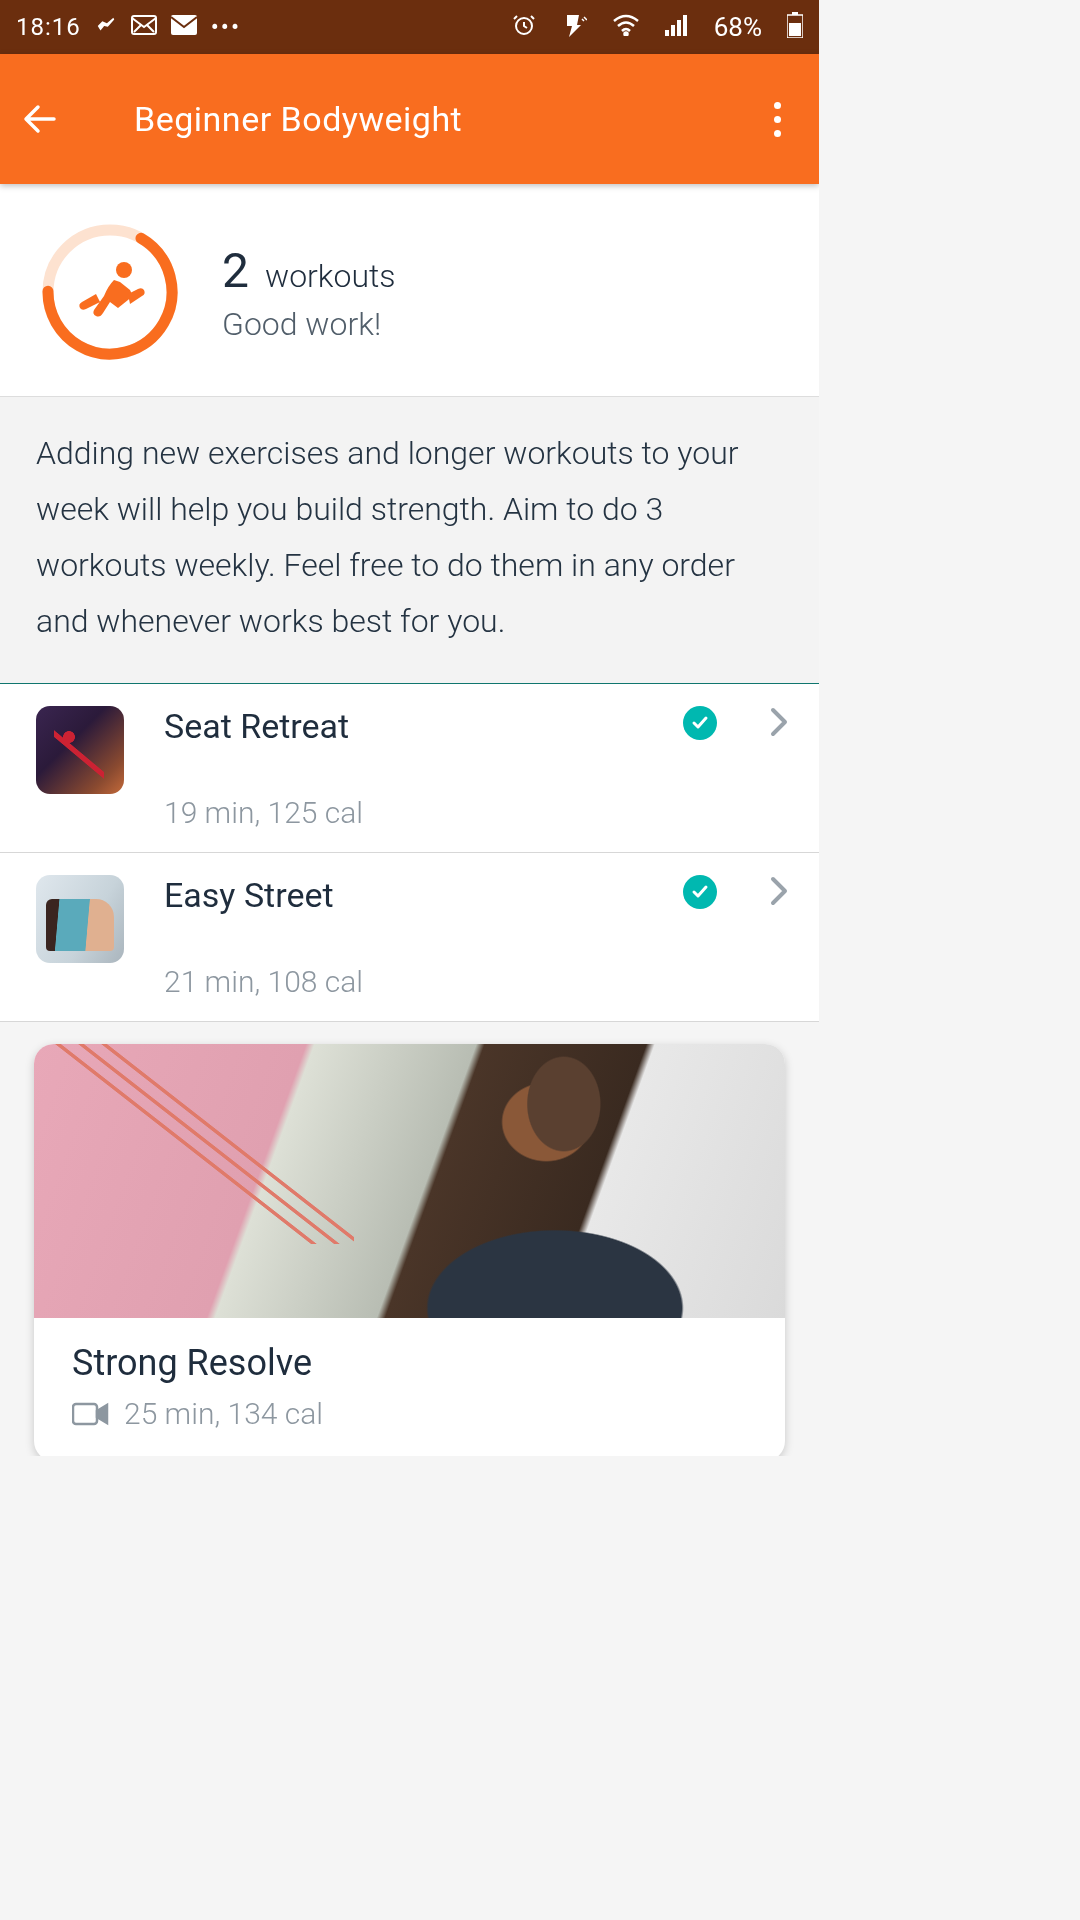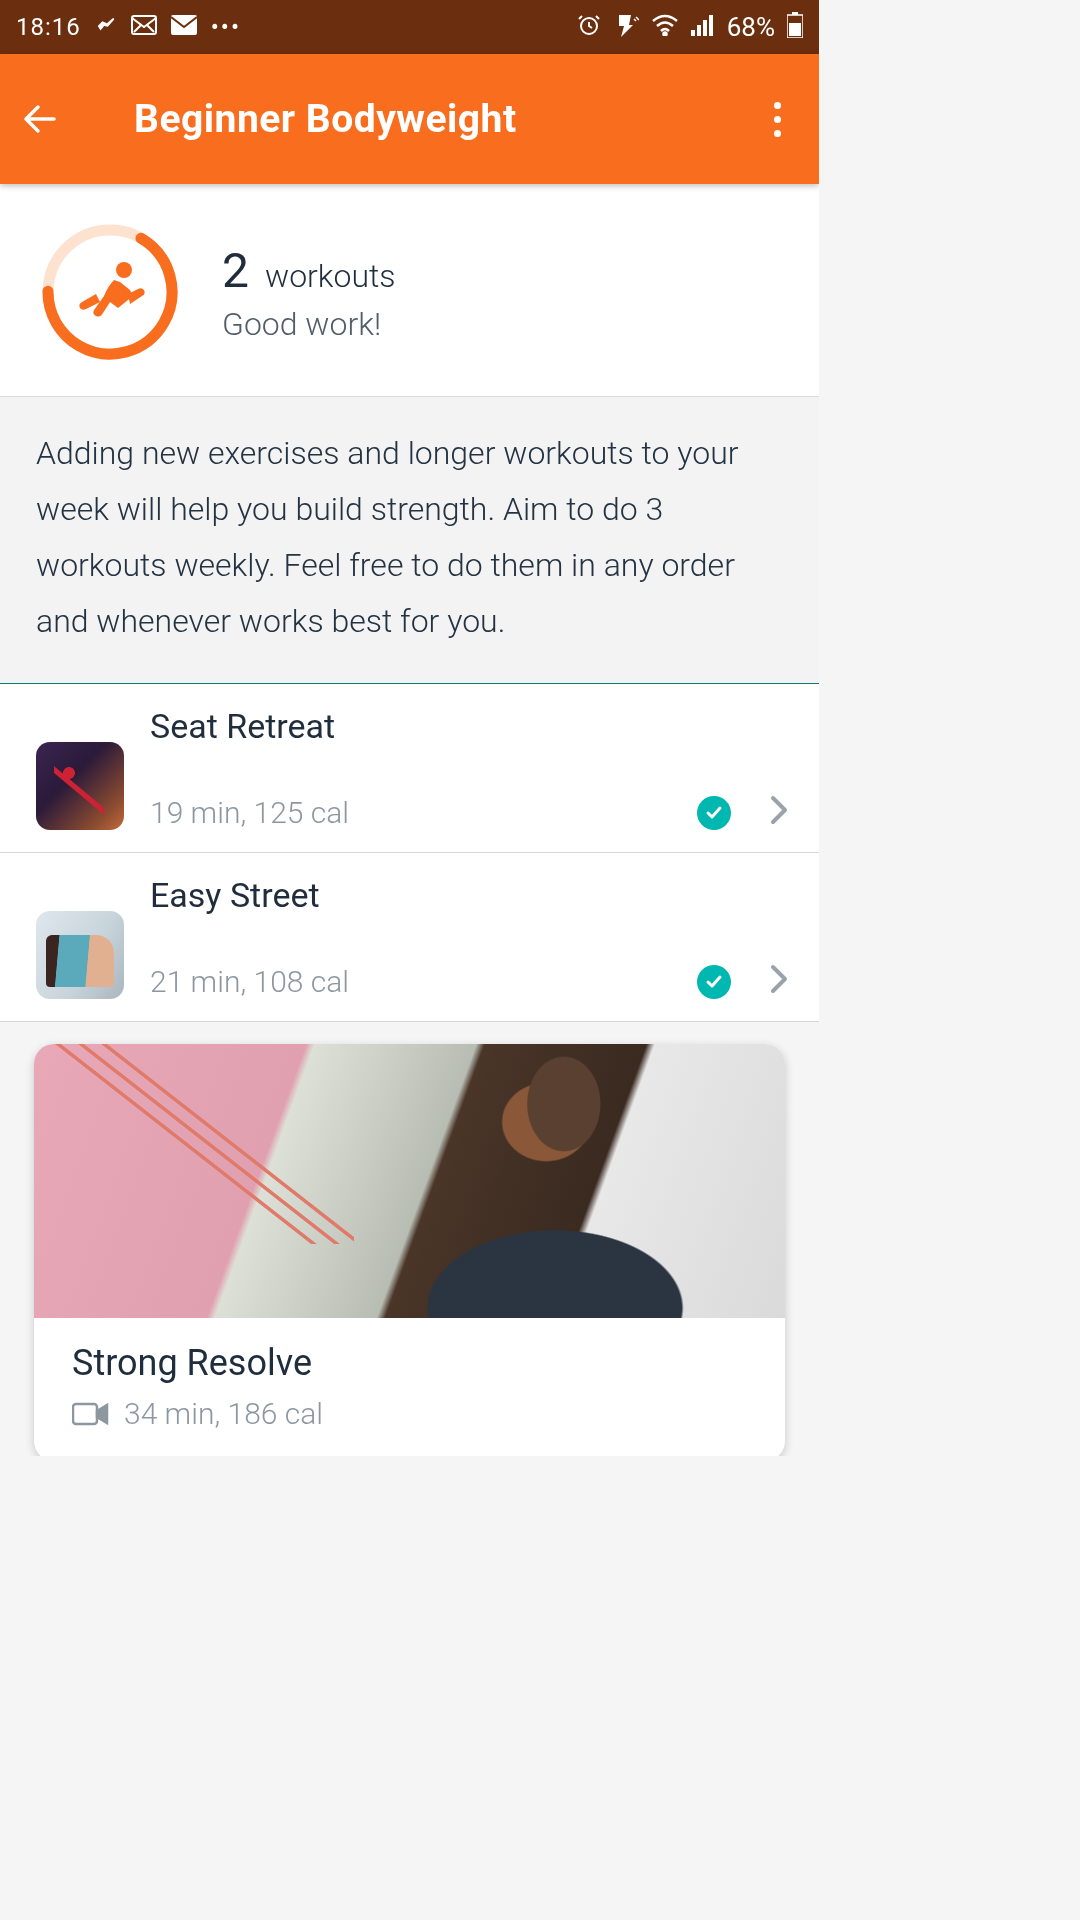--- a/index.html
+++ b/index.html
@@ -8,21 +8,21 @@
   .status-bar {
     height: 54px;
     background: #6b2e0e;
     color: white;
     display: flex;
     align-items: center;
     padding: 0 16px;
     font-size: 24px;
   }
   .status-left { display: flex; align-items: center; gap: 14px; }
-  .status-right { margin-left: auto; display: flex; align-items: center; gap: 12px; }
+  .status-right { margin-left: auto; display: flex; align-items: center; gap: 25px; }
   .status-time { font-weight: 400; letter-spacing: 1px; }
   .status-icon { font-size: 22px; }
   .status-dots { letter-spacing: 2px; }
   
   .app-bar {
     height: 130px;
     background: #f96d1f;
     display: flex;
     align-items: center;
     padding: 0 20px;
@@ -30,22 +30,22 @@
     position: relative;
     z-index: 10;
   }
   .back-btn {
     width: 44px; height: 44px;
     display: flex; align-items: center; justify-content: center;
     color: white;
   }
   .app-title {
     color: white;
-    font-size: 39px;
-    font-weight: 700;
+    font-size: 34px;
+    font-weight: 400;
     margin-left: 70px;
     letter-spacing: 0.5px;
   }
   .menu-btn {
     margin-left: auto;
     width: 44px; height: 44px;
     display: flex; flex-direction: column; align-items: center; justify-content: center;
     gap: 7px;
   }
   .menu-dot { width: 7px; height: 7px; background: white; border-radius: 50%; }
@@ -73,23 +73,23 @@
     font-size: 32px;
     line-height: 1.75;
     color: #243342;
     font-weight: 300;
   }
   
   .workout-row {
     background: white;
     border-bottom: 1px solid #d7d7d7;
     display: flex;
-    align-items: flex-end;
+    align-items: flex-start;
     padding: 22px 30px 22px 36px;
-    gap: 26px;
+    gap: 40px;
   }
   .workout-thumb {
     width: 88px; height: 88px;
     border-radius: 14px;
     flex-shrink: 0;
     background-size: cover;
     background-position: center;
   }
   .thumb1 { background: linear-gradient(135deg, #3a2550 0%, #2b1a3a 40%, #8a4a30 80%, #c46a3a 100%); position: relative; }
   .thumb1::after { content: ""; position: absolute; left: 18px; top: 20px; width: 50px; height: 55px; background: radial-gradient(circle at 30% 20%, #c23 10%, transparent 11%), linear-gradient(40deg, transparent 45%, #c23 46%, #c23 52%, transparent 53%); }
@@ -289,16 +289,16 @@
   </div>
   <div class="featured-body">
     <div class="featured-title">Strong Resolve</div>
     <div class="featured-meta">
       <span class="video-icon">
         <svg width="38" height="26" viewBox="0 0 38 26" fill="none" stroke="#8d97a0" stroke-width="2.5">
             <rect x="1" y="3" width="24" height="20" rx="3"></rect>
             <path d="M25 10 L35 4 L35 22 L25 16 Z" fill="#8d97a0"></path>
           </svg>
       </span>
-      <span>34 min, 186 cal</span>
+      <span>25 min, 134 cal</span>
     </div>
   </div>
 </div>
 
 </body></html>

